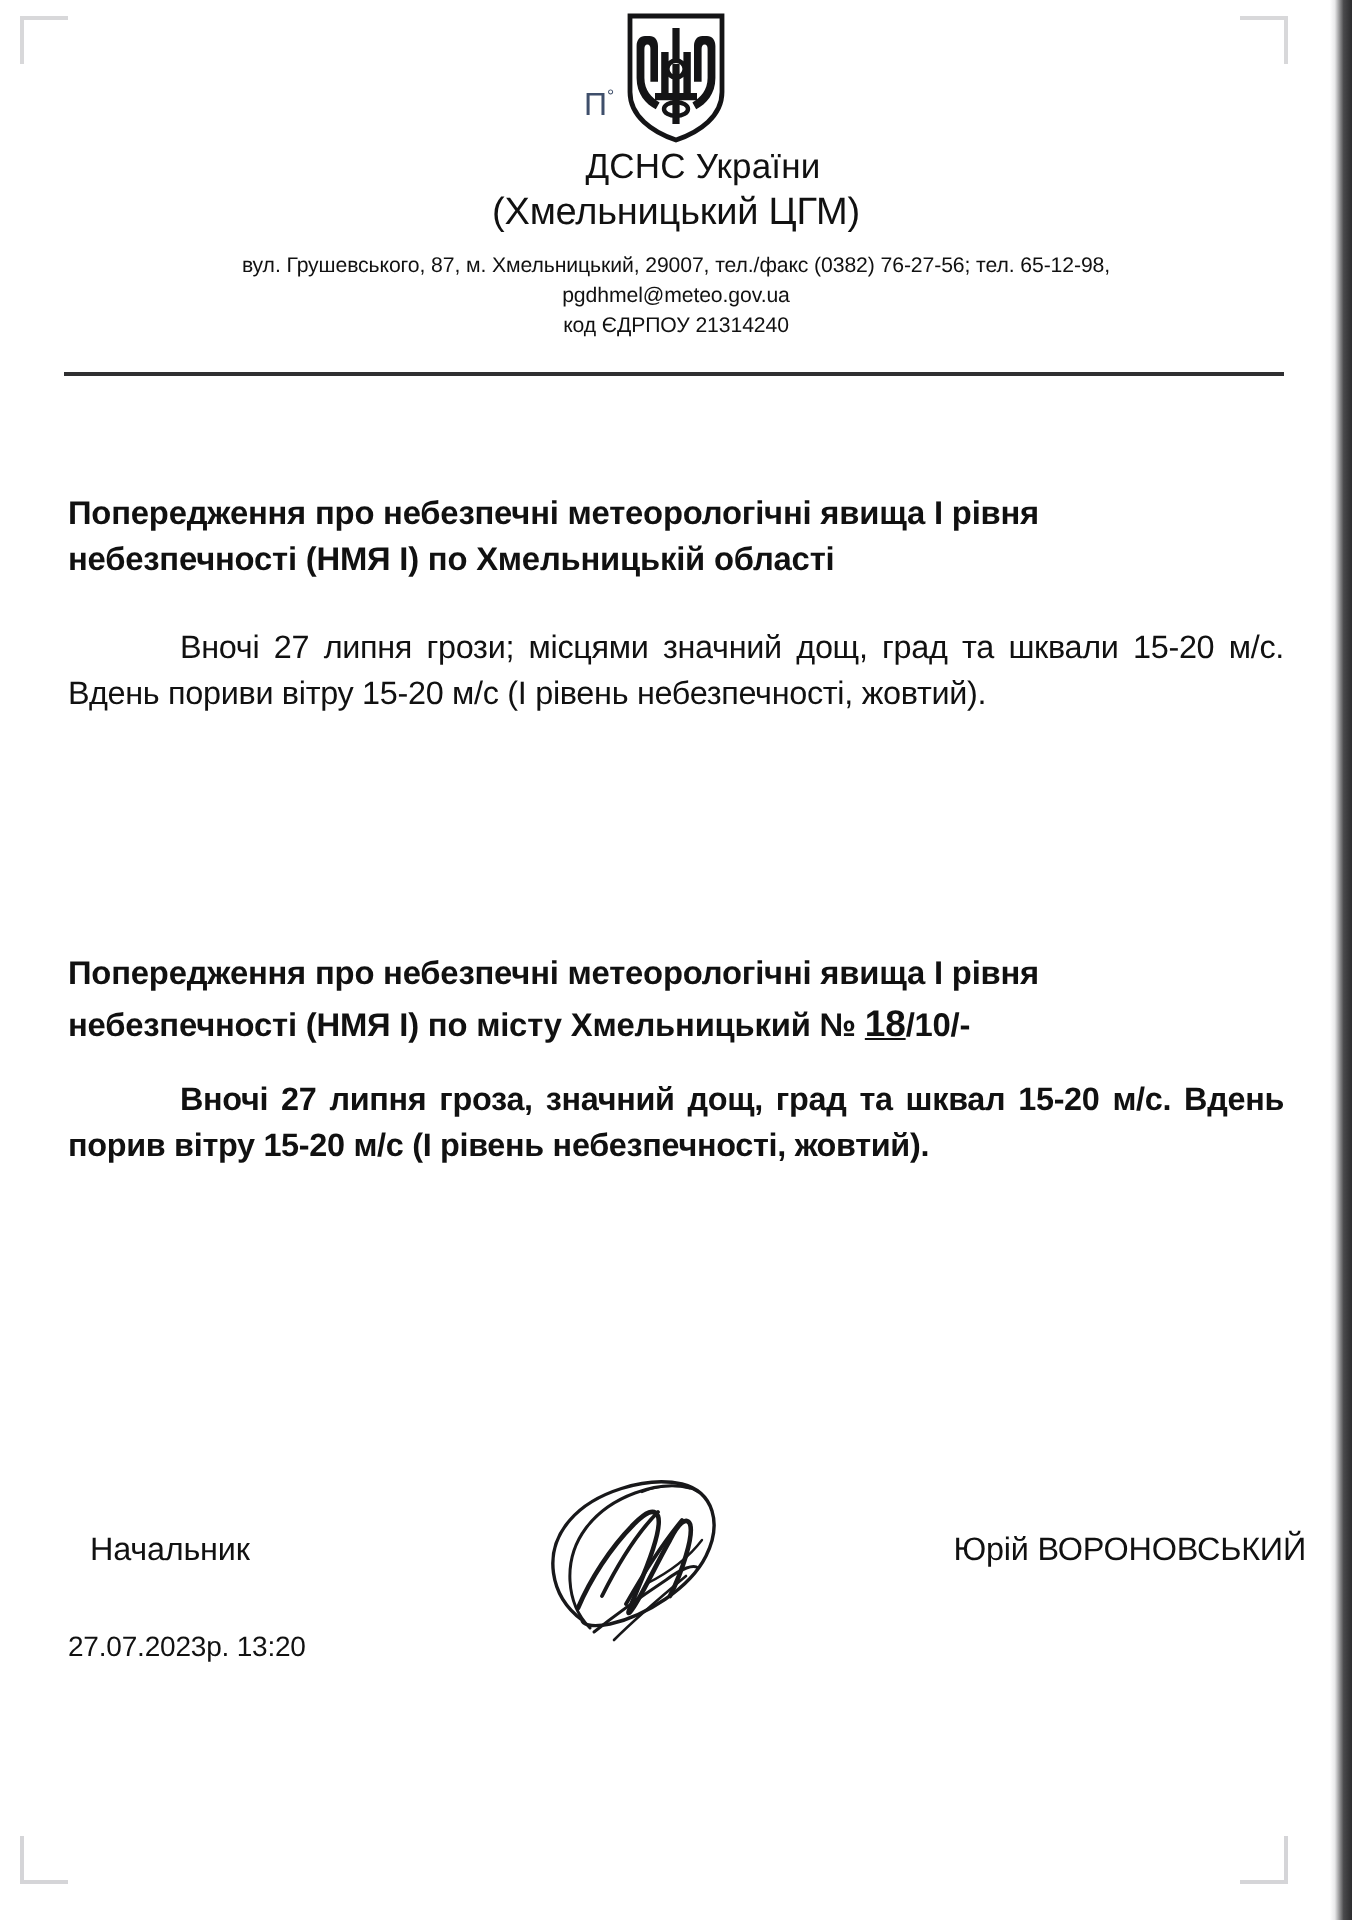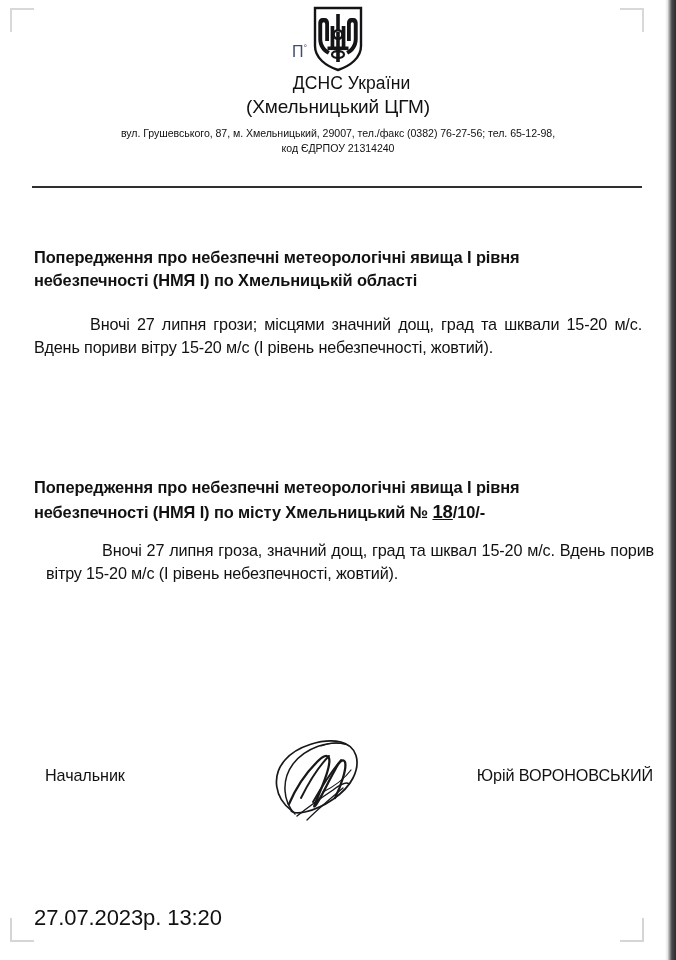--- a/index.html
+++ b/index.html
@@ -177,22 +177,22 @@
   }
   .sig-mark {
     position: absolute;
     left: 216px;
     top: -30px;
   }
 
   .doc-date {
     position: absolute;
     left: 34px;
-    top: 905px;
-    font-size: 22px;
+    top: 815px;
+    font-size: 14px;
     font-weight: 400;
     letter-spacing: -0.1px;
   }
 </style>
 </head>
 <body>
 
 <div class="page">
 
   <div class="corner-mark tl"></div>
@@ -224,38 +224,39 @@
         </g>
       </svg>
 
       <div class="emblem-side-mark"><span>П</span><sup>°</sup></div>
     </div>
 
     <div class="org-agency">ДСНС України</div>
     <div class="org-short">(Хмельницький ЦГМ)</div>
 
     <div class="contact-line">вул. Грушевського, 87,  м. Хмельницький, 29007, тел./факс (0382) 76-27-56; тел. 65-12-98,</div>
+    <div class="contact-line email">pgdhmel@meteo.gov.ua</div>
     <div class="contact-line edrpou">код ЄДРПОУ 21314240</div>
   </div>
 
   <div class="header-rule"></div>
 
   <div class="block warn-title" style="left:34px; top:246px; width:608px;">
     <span class="ln">Попередження про  небезпечні  метеорологічні  явища  І рівня</span>
     <span class="ln">небезпечності (НМЯ І) по Хмельницькій області</span>
   </div>
 
   <div class="block warn-body" style="left:34px; top:313px; width:608px;">Вночі 27 липня грози; місцями значний дощ, град та шквали 15-20 м/с. Вдень пориви вітру 15-20 м/с   (І рівень небезпечності, жовтий).</div>
 
   <div class="block warn-title" style="left:34px; top:476px; width:608px;">
     <span class="ln">Попередження про  небезпечні  метеорологічні  явища І рівня</span>
     <span class="ln"><span>небезпечності (НМЯ І) по місту Хмельницький  </span><span class="doc-number"><span>№ </span><span class="num-underline">18</span><span>/10/-</span></span></span>
   </div>
 
-  <div class="block warn-body" style="left:46px; top:539px; width:608px;">Вночі 27 липня гроза, значний дощ, град та шквал  15-20 м/с. Вдень порив вітру 15-20 м/с   (І рівень небезпечності, жовтий).</div>
+  <div class="block warn-body" style="left:34px; top:539px; width:608px;font-weight:bold;">Вночі 27 липня гроза, значний дощ, град та шквал  15-20 м/с. Вдень порив вітру 15-20 м/с   (І рівень небезпечності, жовтий).</div>
 
   <div class="sig-row">
     <div class="sig-role">Начальник</div>
 
     <svg class="sig-mark" width="120" height="92" viewBox="0 0 120 92">
       <g fill="none" stroke="#18181a" stroke-linecap="round" stroke-linejoin="round">
         <path d="M30 78 C14 66 10 44 24 28 C36 14 62 6 80 10 C96 14 100 30 92 46
                  C84 62 62 76 44 80 C34 82 30 80 30 78 Z" stroke-width="1.7"></path>
         <path d="M34 82 C22 70 20 48 32 32 C44 16 68 8 84 12" stroke-width="1.5"></path>
         <path d="M28 72 C34 58 44 42 56 30 C62 24 66 22 68 26 C70 32 64 48 58 62

